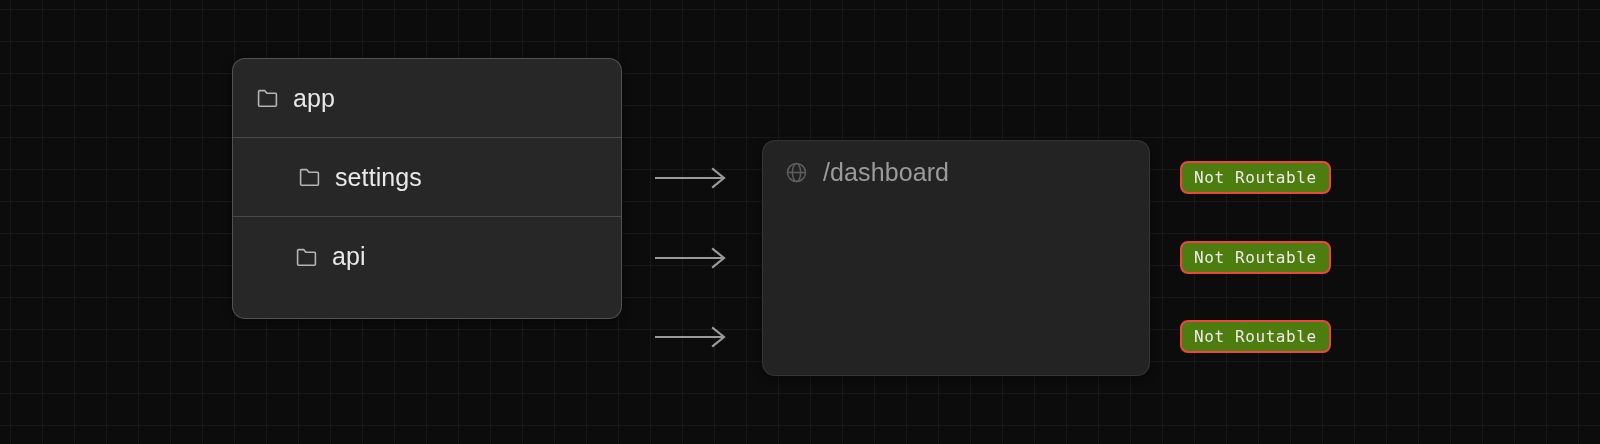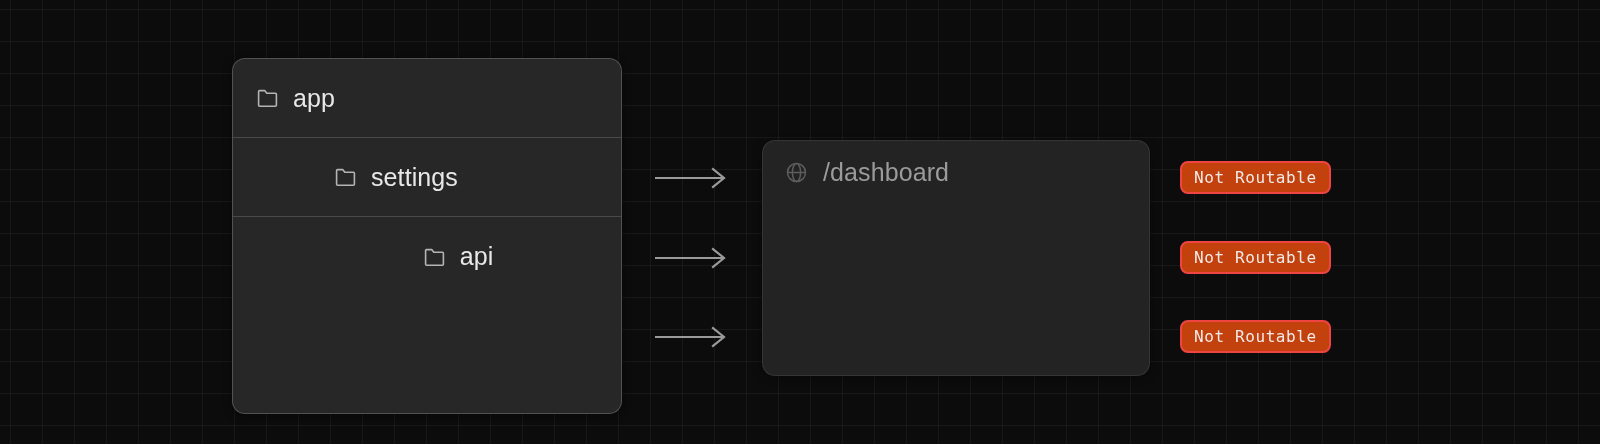--- a/index.html
+++ b/index.html
@@ -37,21 +37,21 @@
   .panel {
     position: absolute;
     border-radius: 13px;
     overflow: hidden;
   }
 
   .panel-tree {
     left: 232px;
     top: 58px;
     width: 390px;
-    height: 356px;
+    height: 261px;
     background: #272727;
     border: 1px solid rgba(255,255,255,0.20);
     box-shadow: 0 2px 10px rgba(0,0,0,0.45);
   }
 
   .panel-routes {
     left: 762px;
     top: 140px;
     width: 388px;
     height: 236px;
@@ -61,35 +61,35 @@
   }
 
   
   .tree-row {
     display: flex;
     align-items: center;
     height: 79px;
     padding-left: 24px;
     border-bottom: 1px solid rgba(255,255,255,0.16);
   }
-  .panel-tree .tree-row:last-child { border-bottom: none; justify-content: center; }
+  .panel-tree .tree-row:last-child { border-bottom: none; }
 
   .tree-row .folder-icon { flex: 0 0 auto; }
 
   .tree-label {
     font-size: 25px;
     color: #e8e8e8;
     margin-left: 15px;
     letter-spacing: 0.1px;
     line-height: 1;
   }
 
   .depth-0 { padding-left: 24px; }
   .depth-1 { padding-left: 63px; }
-  .depth-2 { padding-left: 102px; }
+  .depth-2 { padding-left: 66px; }
 
   
   .route-row {
     display: flex;
     align-items: center;
     height: 62px;
     padding-left: 23px;
     border-bottom: 1px solid rgba(255,255,255,0.075);
   }
   .panel-routes .route-row:last-child { border-bottom: none; }
@@ -119,21 +119,21 @@
   
   .badge {
     position: absolute;
     left: 1180px;
     height: 33px;
     display: inline-flex;
     align-items: center;
     padding: 0 12px;
     border: 2px solid #ef4444;
     border-radius: 8px;
-    background: #c2410c;
+    background: #4d7c0f;
     font-family: "DejaVu Sans Mono", monospace;
     font-size: 16px;
     color: #f2eaea;
     letter-spacing: 0.6px;
     white-space: nowrap;
   }
   .badge-1 { top: 161px; }
   .badge-2 { top: 241px; }
   .badge-3 { top: 320px; }
 </style>

